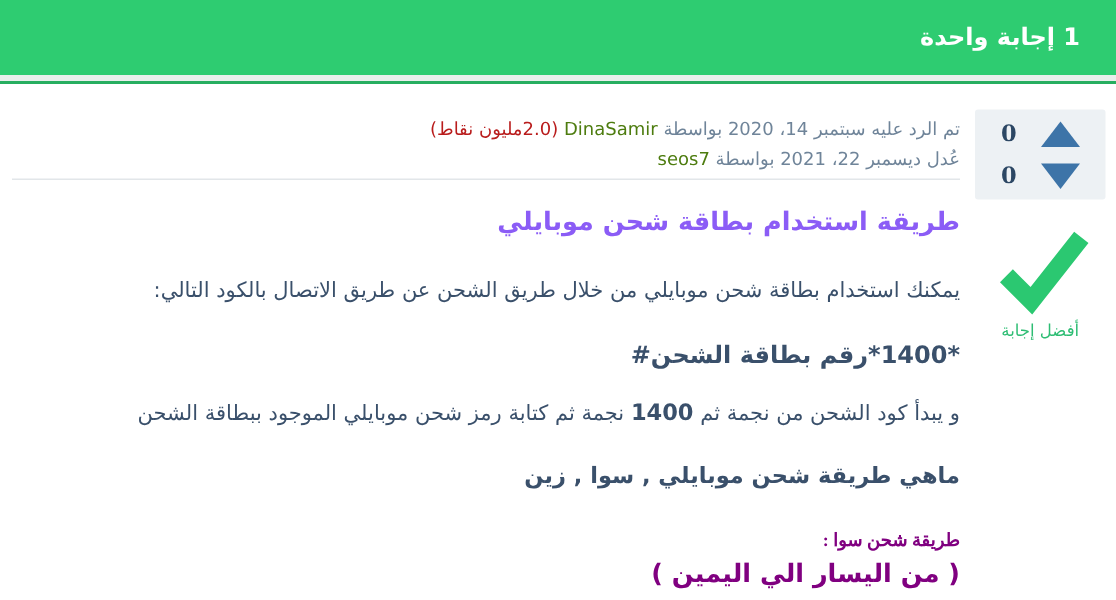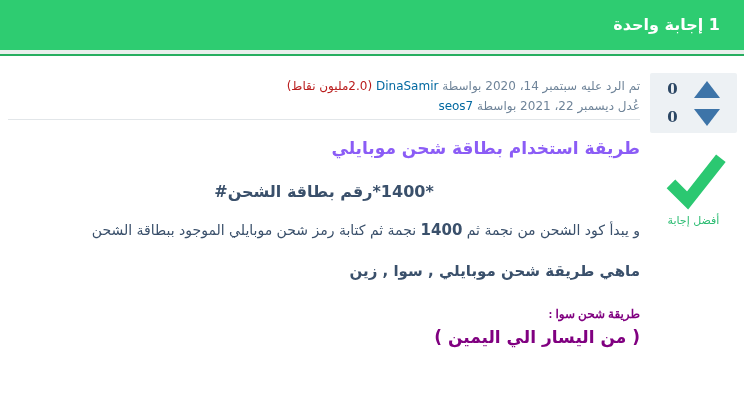--- a/index.html
+++ b/index.html
@@ -35,28 +35,28 @@
   
   .best-answer { margin-top: 15px; text-align: center; }
   .best-answer svg { display: block; margin: 0 auto; }
   .best-answer-label { margin-top: 2px; font-size: 11px; color: #2dbd73; line-height: 14px; }
 
   
   .meta {
     font-size: 12px; color: #6f8499; line-height: 20px;
     padding: 20px 0 3px; border-bottom: 1px solid #e2e6e9;
   }
-  .meta a { color: #0369a1; text-decoration: none; cursor: pointer; }
+  .meta a { color: #4d7c0f; text-decoration: none; cursor: pointer; }
   .meta .points { color: #b91c1c; }
 
   
   .a-title { margin-top: 17px; font-size: 17px; font-weight: bold; color: #8b5cf6; line-height: 22px; }
   .a-par   { font-size: 14px; color: #3a506b; line-height: 19px; }
   .p-intro    { margin-top: 26px; }
-  .p-code     { margin-top: 22px; font-size: 16px; font-weight: bold; line-height: 21px; text-align: center; }
+  .p-code     { margin-top: 22px; font-size: 16px; font-weight: bold; line-height: 21px; }
   .p-explain  { margin-top: 19px; }
   .p-explain b { font-size: 15px; }
   .p-question { margin-top: 21px; font-size: 15px; font-weight: bold; line-height: 21px; }
   .p-sawa     { margin-top: 24px; font-size: 12px; font-weight: bold; color: #800080; line-height: 16px; font-family: Liberation Serif, serif; }
   .p-sawa-note{ margin-top: 4px;  font-size: 17px; font-weight: bold; color: #800080; line-height: 23px; }
 </style>
 </head>
 <body>
 
 <div class="page">
@@ -90,20 +90,21 @@
 
     <main class="content">
 
       <div class="meta">
         <div><span>تم الرد عليه سبتمبر 14، 2020 بواسطة</span> <a>DinaSamir</a> <span class="points">(2.0مليون نقاط)</span></div>
         <div><span>عُدل ديسمبر 22، 2021 بواسطة</span> <a>seos7</a></div>
       </div>
 
       <h2 class="a-title">طريقة استخدام بطاقة شحن موبايلي</h2>
 
+      <p class="a-par p-intro">يمكنك استخدام بطاقة شحن موبايلي من خلال طريق الشحن عن طريق الاتصال بالكود التالي:</p>
 
       <p class="a-par p-code">*1400*رقم بطاقة الشحن#</p>
 
       <p class="a-par p-explain"><span>و يبدأ كود الشحن من نجمة ثم </span><b>1400</b><span> نجمة ثم كتابة رمز شحن موبايلي الموجود ببطاقة الشحن</span></p>
 
       <p class="a-par p-question">ماهي طريقة شحن موبايلي , سوا , زين</p>
 
       <p class="p-sawa">طريقة شحن سوا :</p>
       <p class="p-sawa-note">( من اليسار الي اليمين )</p>
 

